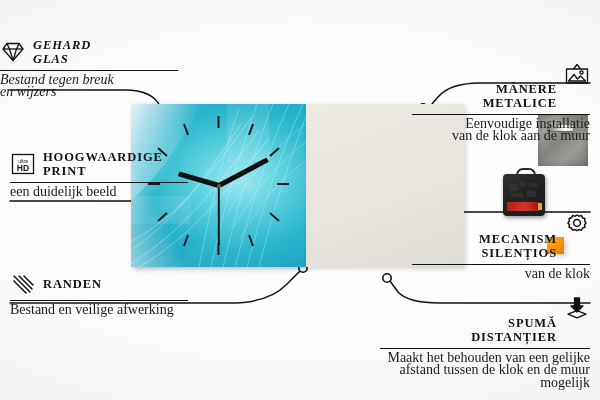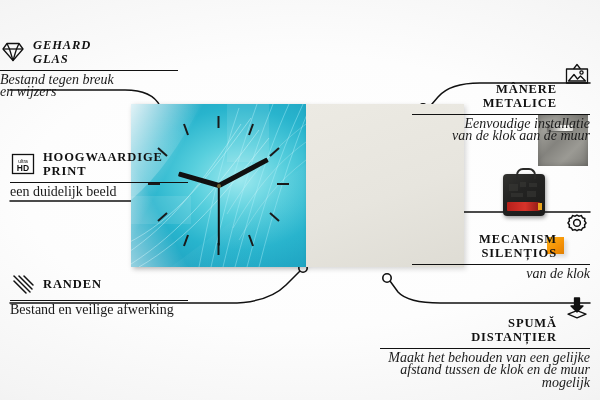--- a/index.html
+++ b/index.html
@@ -73,21 +73,21 @@
   .feat .head{display:flex;align-items:center;gap:7px;}
   .feat.left .head{justify-content:flex-start;}
   .feat.right .head{justify-content:flex-end;}
   .title{
     font-size:12.5px;font-weight:bold;letter-spacing:.9px;line-height:14px;
     text-transform:uppercase;color:#111;
   }
   .feat.right .title{text-align:right;margin-top:44px;}
   .rule{height:0;border-top:1.15px solid #111;margin-top:4px;}
   .desc{font-size:14px;line-height:12.4px;color:#1a1a1a;margin-top:3px;}
-  .feat.right .desc{text-align:right;font-style:italic;}
+  .feat.right .desc{text-align:right;}
   .ico{width:26px;height:24px;flex:0 0 26px;display:block;}
 
   .connector{position:absolute;left:0;top:0;width:600px;height:400px;pointer-events:none;}
 </style>
 </head>
 <body>
 
 <div class="stage">
 
   <svg class="connector" viewBox="0 0 600 400">

